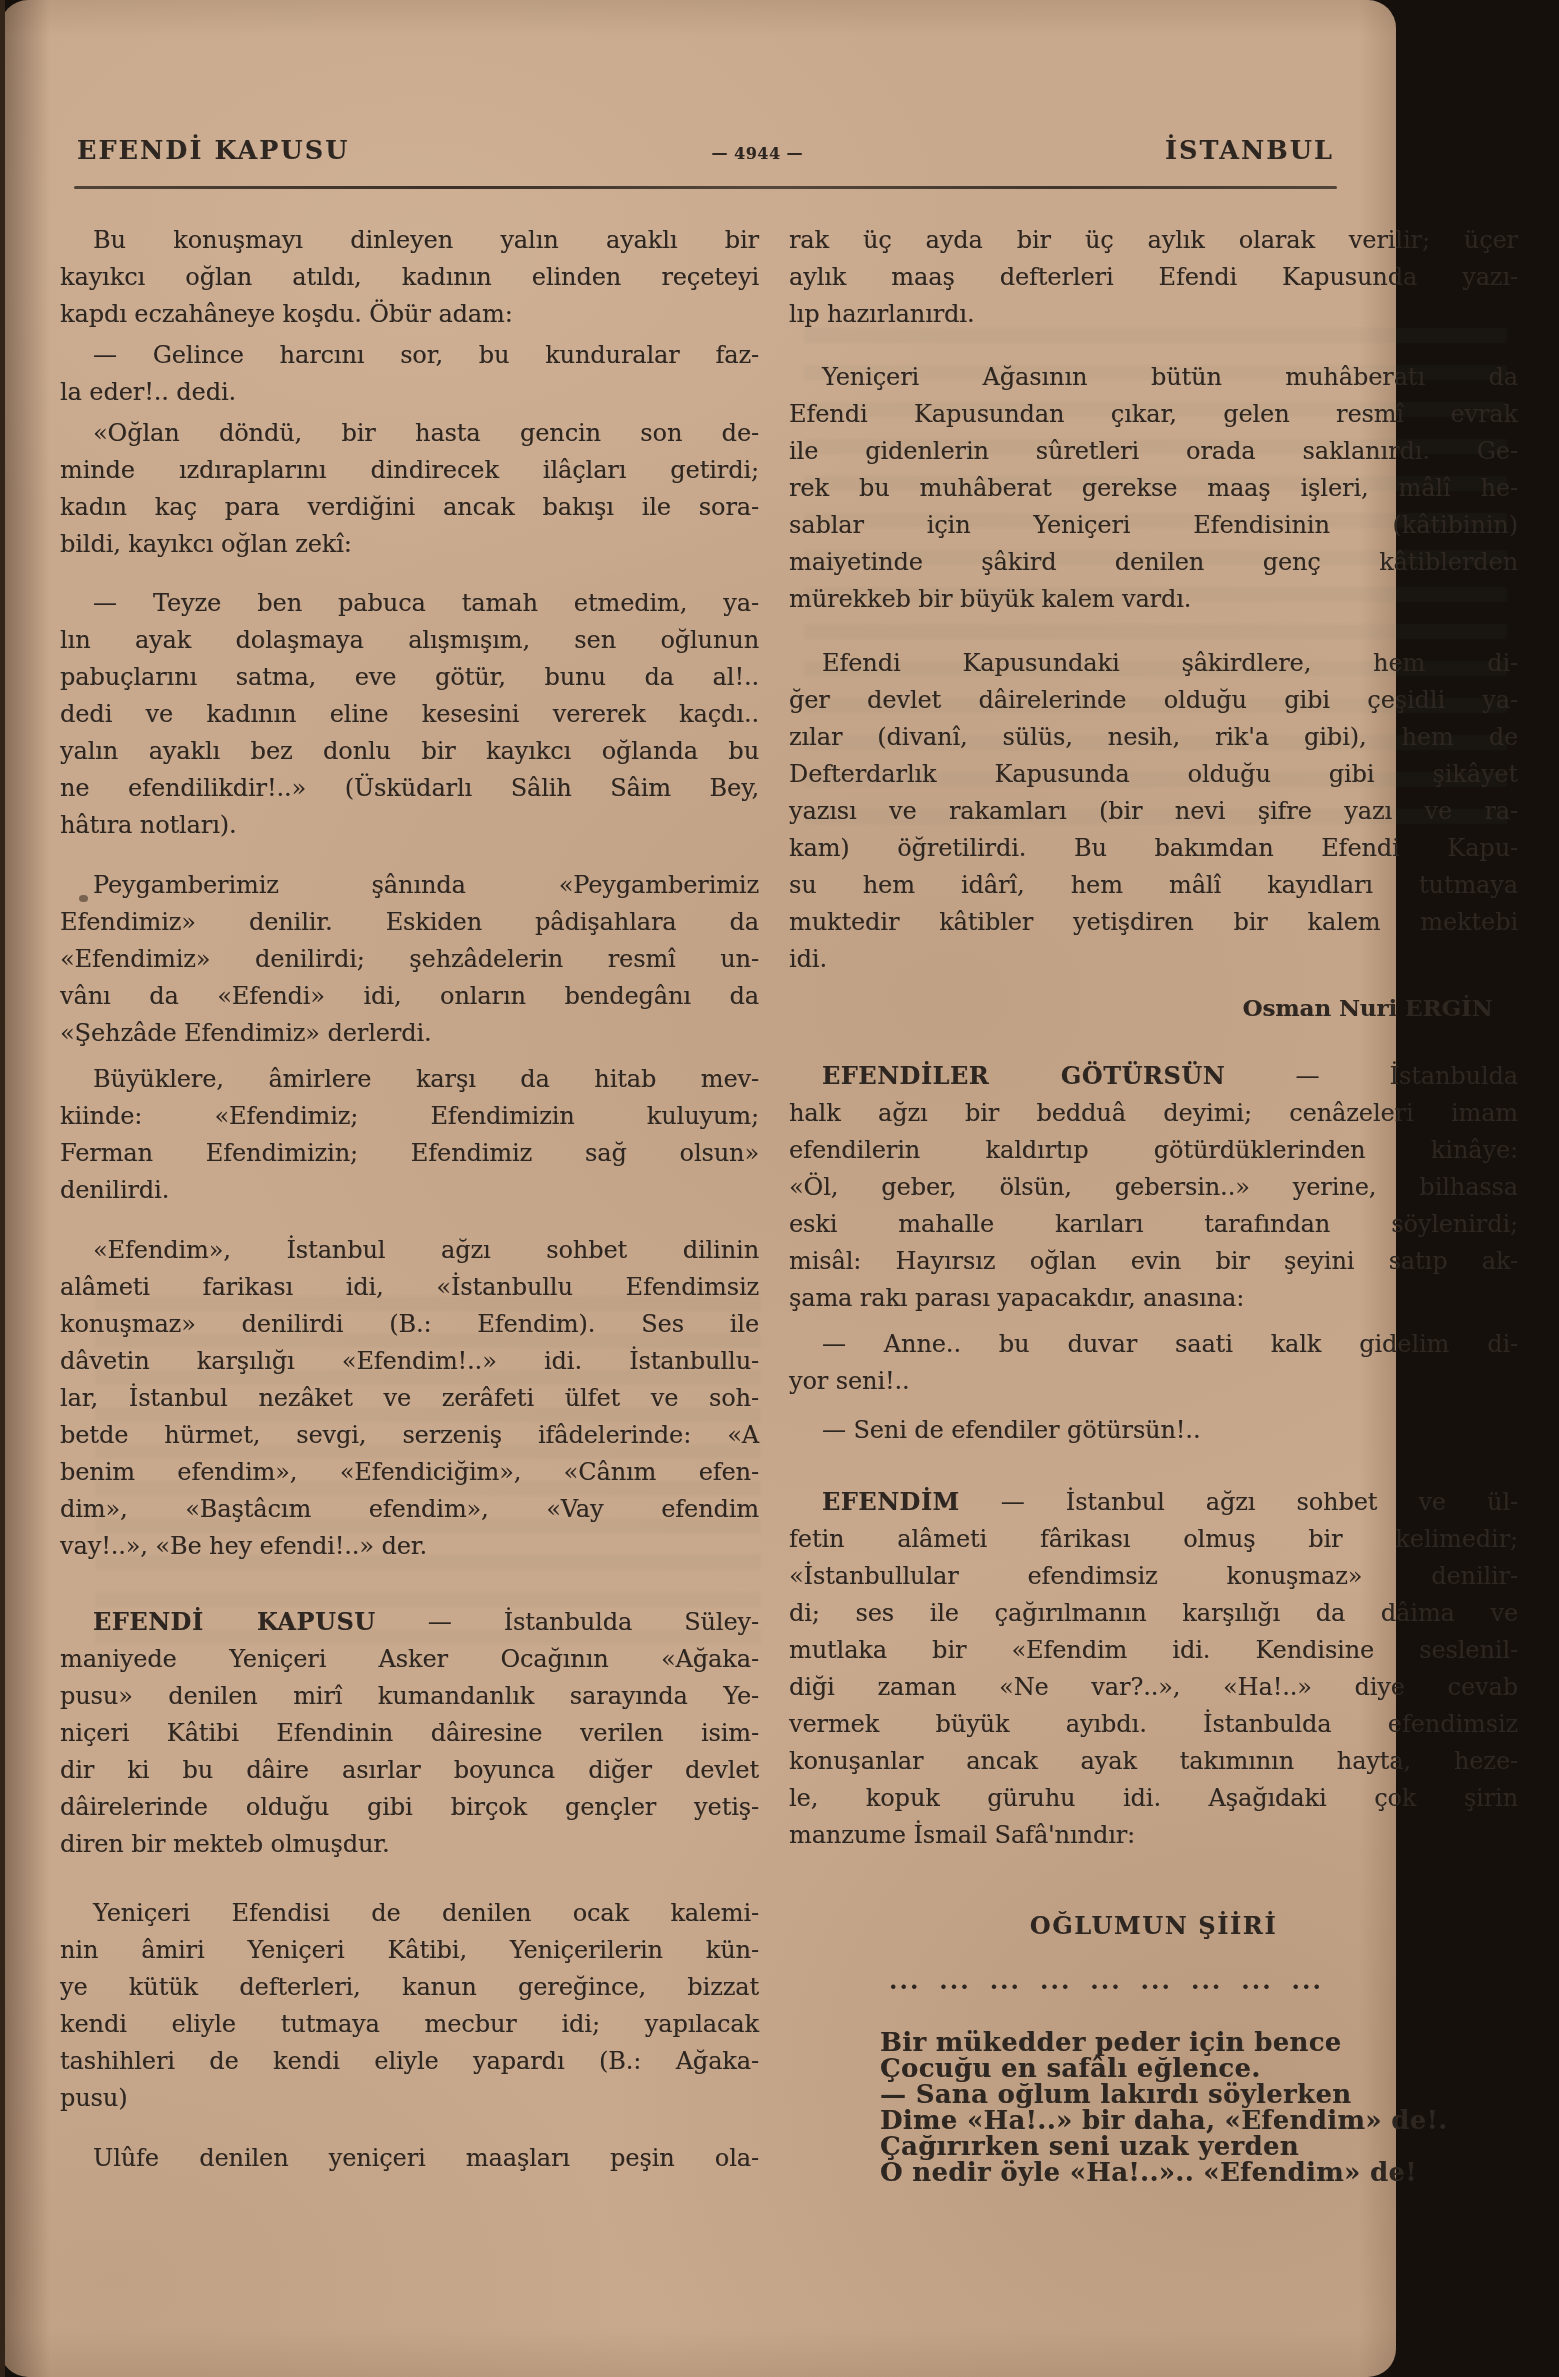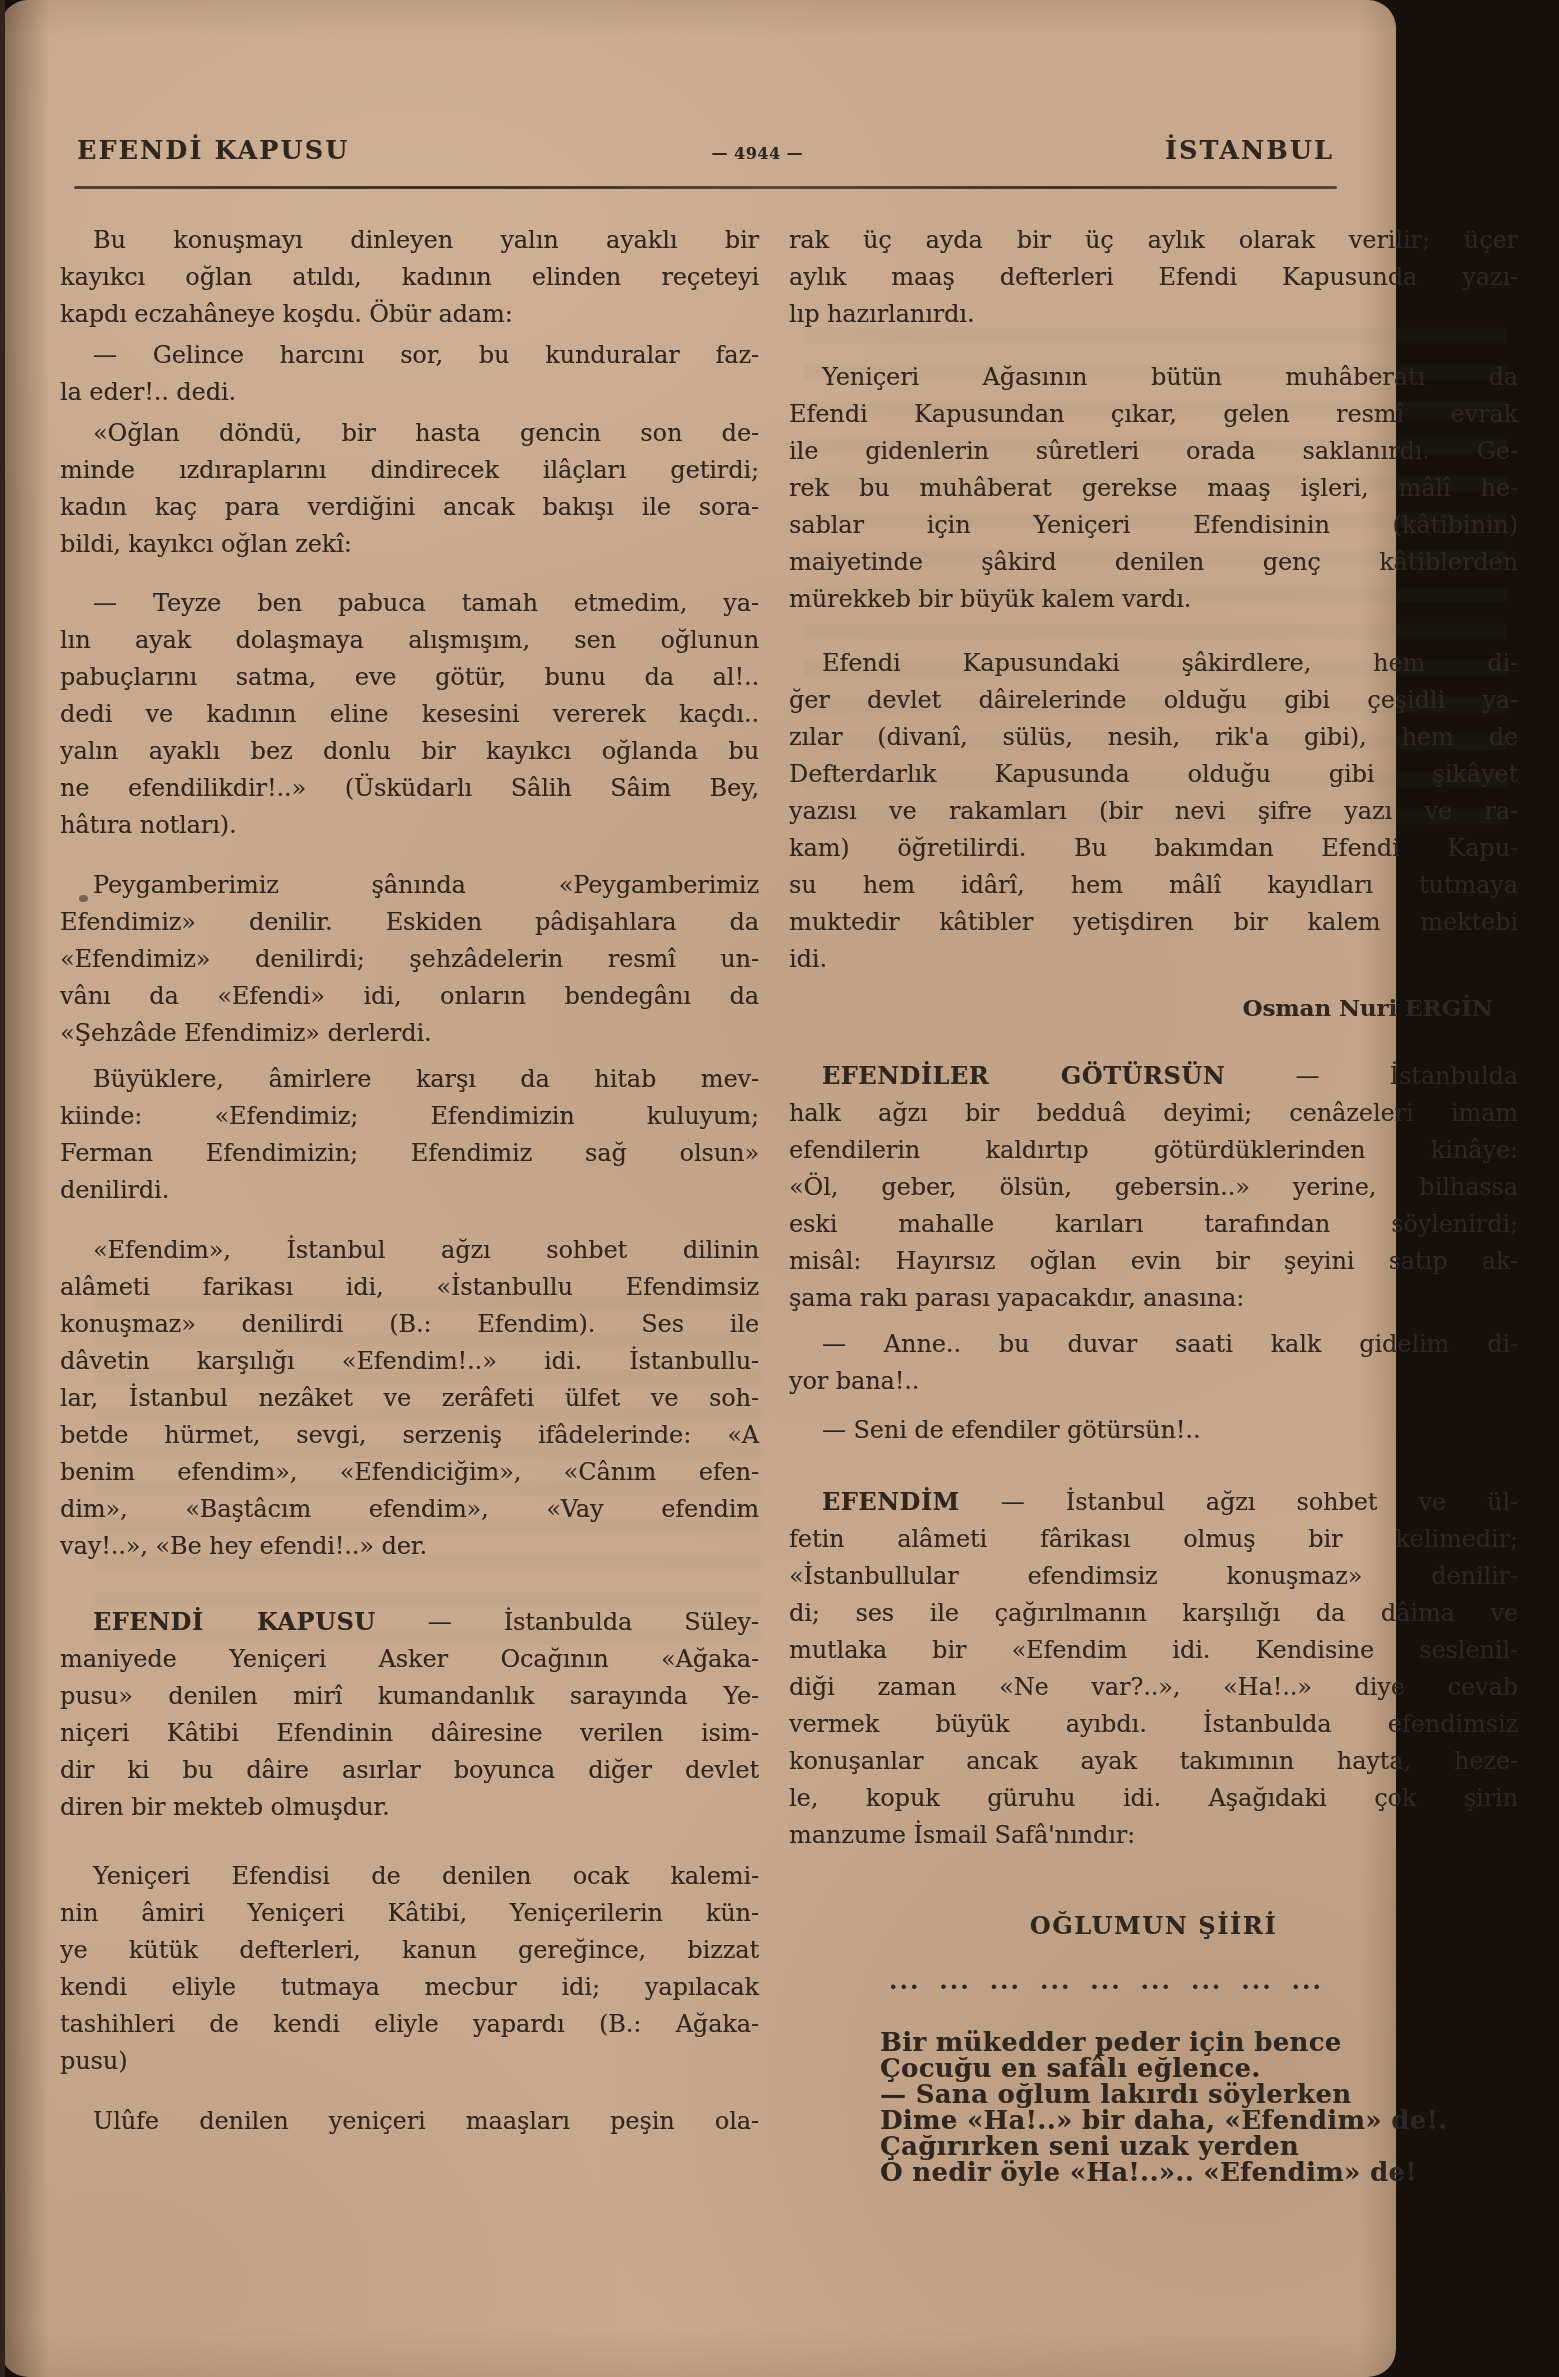--- a/index.html
+++ b/index.html
@@ -126,20 +126,21 @@
         <div class="line">benim efendim», «Efendiciğim», «Cânım efen-</div>
         <div class="line">dim», «Baştâcım efendim», «Vay efendim</div>
         <div class="line last">vay!..», «Be hey efendi!..» der.</div>
       </div>
       <div class="block para" style="margin-top: 38px;">
         <div class="line first"><span class="lead">EFENDİ KAPUSU</span> — İstanbulda Süley-</div>
         <div class="line">maniyede Yeniçeri Asker Ocağının «Ağaka-</div>
         <div class="line">pusu» denilen mirî kumandanlık sarayında Ye-</div>
         <div class="line">niçeri Kâtibi Efendinin dâiresine verilen isim-</div>
         <div class="line">dir ki bu dâire asırlar boyunca diğer devlet</div>
+        <div class="line">dâirelerinde olduğu gibi birçok gençler yetiş-</div>
         <div class="line last">diren bir mekteb olmuşdur.</div>
       </div>
       <div class="block para" style="margin-top: 32px;">
         <div class="line first">Yeniçeri Efendisi de denilen ocak kalemi-</div>
         <div class="line">nin âmiri Yeniçeri Kâtibi, Yeniçerilerin kün-</div>
         <div class="line">ye kütük defterleri, kanun gereğince, bizzat</div>
         <div class="line">kendi eliyle tutmaya mecbur idi; yapılacak</div>
         <div class="line">tashihleri de kendi eliyle yapardı (B.: Ağaka-</div>
         <div class="line last">pusu)</div>
       </div>
@@ -180,21 +181,21 @@
         <div class="line first"><span class="lead">EFENDİLER GÖTÜRSÜN</span> — İstanbulda</div>
         <div class="line">halk ağzı bir bedduâ deyimi; cenâzeleri imam</div>
         <div class="line">efendilerin kaldırtıp götürdüklerinden kinâye:</div>
         <div class="line">«Öl, geber, ölsün, gebersin..» yerine, bilhassa</div>
         <div class="line">eski mahalle karıları tarafından söylenirdi;</div>
         <div class="line">misâl: Hayırsız oğlan evin bir şeyini satıp ak-</div>
         <div class="line last">şama rakı parası yapacakdır, anasına:</div>
       </div>
       <div class="block para" style="margin-top: 8.5px;">
         <div class="line first">— Anne.. bu duvar saati kalk gidelim di-</div>
-        <div class="line last">yor bana!..</div>
+        <div class="line last">yor seni!..</div>
       </div>
       <div class="block para" style="margin-top: 12px;">
         <div class="line first last">— Seni de efendiler götürsün!..</div>
       </div>
       <div class="block para" style="margin-top: 34px;">
         <div class="line first"><span class="lead">EFENDİM</span> — İstanbul ağzı sohbet ve ül-</div>
         <div class="line">fetin alâmeti fârikası olmuş bir kelimedir;</div>
         <div class="line">«İstanbullular efendimsiz konuşmaz» denilir-</div>
         <div class="line">di; ses ile çağırılmanın karşılığı da dâima ve</div>
         <div class="line">mutlaka bir «Efendim idi. Kendisine seslenil-</div>

